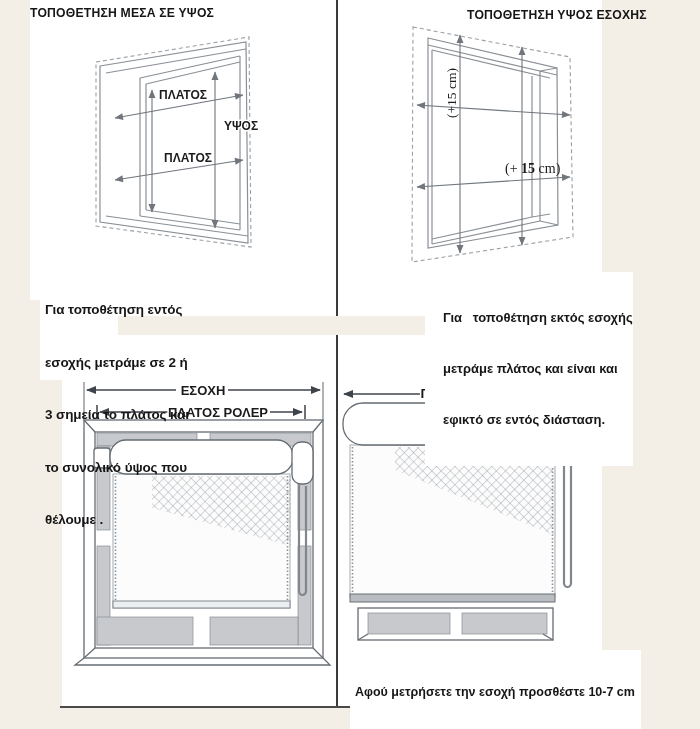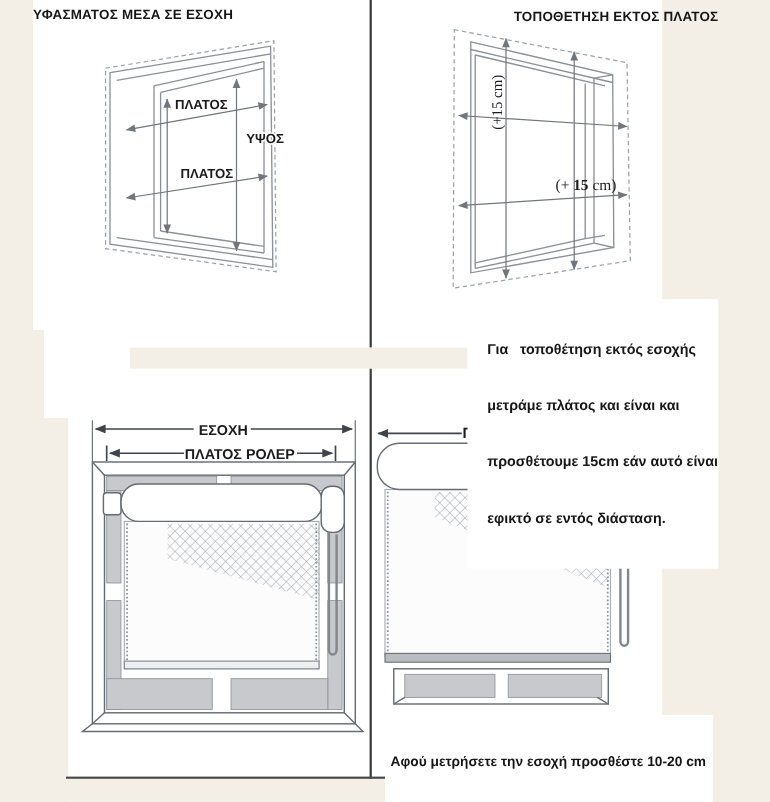--- a/index.html
+++ b/index.html
@@ -59,22 +59,22 @@
   <div class="beige" style="left:0;top:300px;width:40px;height:80px"></div>
   <div class="beige" style="left:0;top:380px;width:62px;height:349px"></div>
   <div class="beige" style="left:602px;top:0;width:98px;height:729px"></div>
   <div class="beige" style="left:0;top:708px;width:700px;height:21px"></div>
 
   <div class="divider" style="top:0;height:316px"></div>
   <div class="divider" style="top:335px;height:373px"></div>
   <div class="beige" style="left:118px;top:316px;width:307px;height:19px"></div>
   <div class="hrule"></div>
 
-  <div class="title" style="left:30px;top:6px">ΥΦΑΣΜΑΤΟΣ ΜΕΣΑ ΣΕ ΕΣΟΧΗ</div>
-  <div class="title" style="left:467px;top:8px">ΤΟΠΟΘΕΤΗΣΗ ΕΚΤΟΣ ΠΛΑΤΟΣ</div>
+  <div class="title" style="left:30px;top:6px">ΤΟΠΟΘΕΤΗΣΗ ΜΕΣΑ ΣΕ ΥΨΟΣ</div>
+  <div class="title" style="left:467px;top:8px">ΤΟΠΟΘΕΤΗΣΗ ΥΨΟΣ ΕΣΟΧΗΣ</div>
 
   <svg style="left:30px;top:25px" width="305" height="250" viewBox="0 0 305 250">
     <path class="lnd" d="M66,37 L219,12 L221,222 L66,201 Z"></path>
     <path class="ln" d="M70,41 L216,17 L218,218 L70,197 Z"></path>
     <path class="ln" d="M76,48 L216,24"></path>
     <path class="ln" d="M76,191 L218,211"></path>
     <path class="ln" d="M110,53 L110,191 M116,59 L116,185"></path>
     <path class="ln" d="M110,53 L210,31 M116,59 L210,37"></path>
     <path class="ln" d="M210,31 L210,205"></path>
     <path class="ln" d="M110,191 L210,205 M116,185 L210,199"></path>
@@ -153,27 +153,33 @@
     <rect class="gray" x="122" y="253" width="85" height="21"></rect>
     <path class="sln" d="M18,280 L28,274 M213,280 L203,274"></path>
 
     <rect class="sfill" x="3" y="43" width="214" height="42" rx="20"></rect>
     <rect class="sfill" x="218" y="42" width="24" height="50" rx="10"></rect>
     <path d="M224,92 L224,223 A3.5,4 0 0 0 231,223 L231,94" stroke="#82878d" stroke-width="2.2" fill="none"></path>
   </svg>
 
   <div class="heading-br">ΕΚΤΟΣ ΕΣΟΧΗΣ</div>
 
+  <div class="cap cap-left">
+    <div>Για τοποθέτηση εντός</div>
+    <div>εσοχής μετράμε σε 2 ή</div>
+    <div>3 σημεία το πλάτος και</div>
+    <div>το συνολικό ύψος που</div>
+    <div>θέλουμε .</div>
+  </div>
 
   <div class="cap cap-right">
     <div>Για   τοποθέτηση εκτός εσοχής</div>
     <div>μετράμε πλάτος και είναι και</div>
-    <div>προσθέτουμε 15cm εάν αυτό είναι</div>
     <div>εφικτό σε εντός διάσταση.</div>
   </div>
 
   <div class="cap cap-bottom">
-    <div>Αφού μετρήσετε την εσοχή προσθέστε 10-20 cm</div>
+    <div>Αφού μετρήσετε την εσοχή προσθέστε 10-7 cm</div>
     
     
   </div>
 
 </div>
 
 </body></html>

